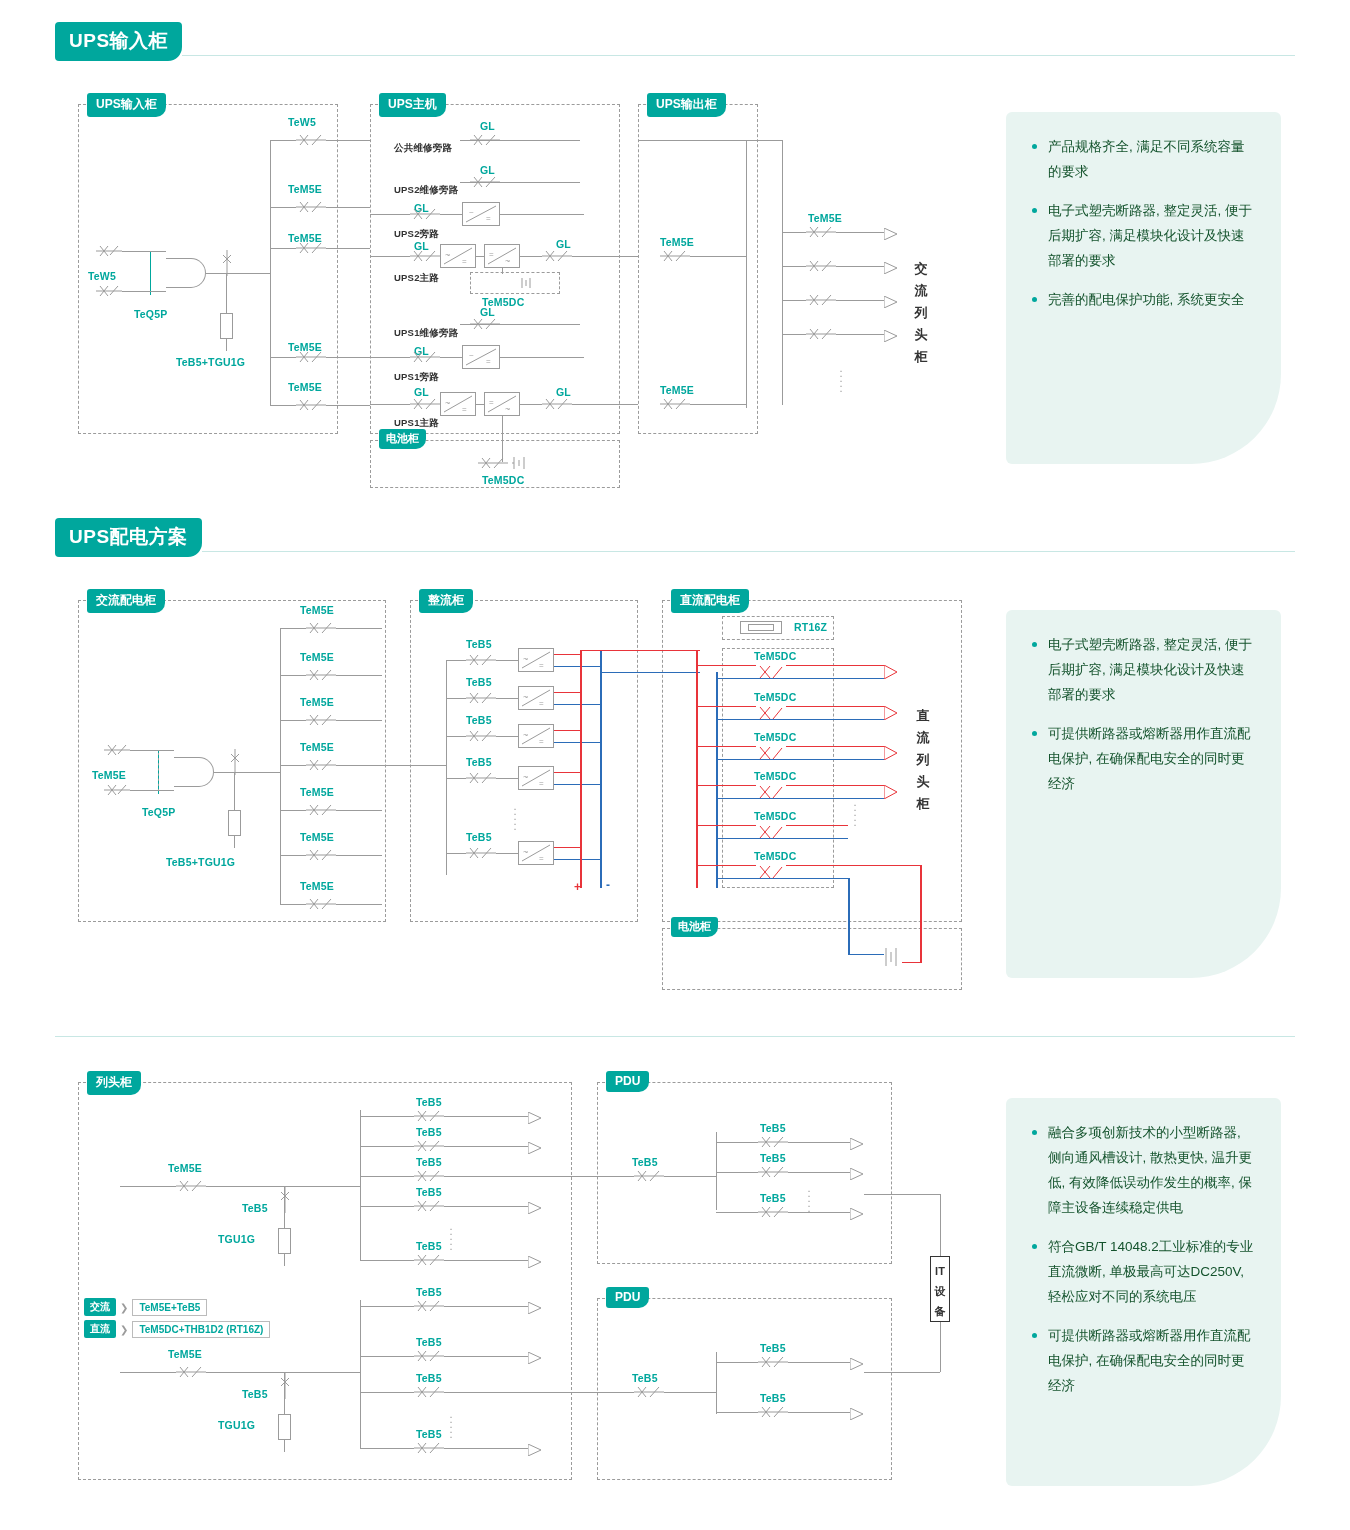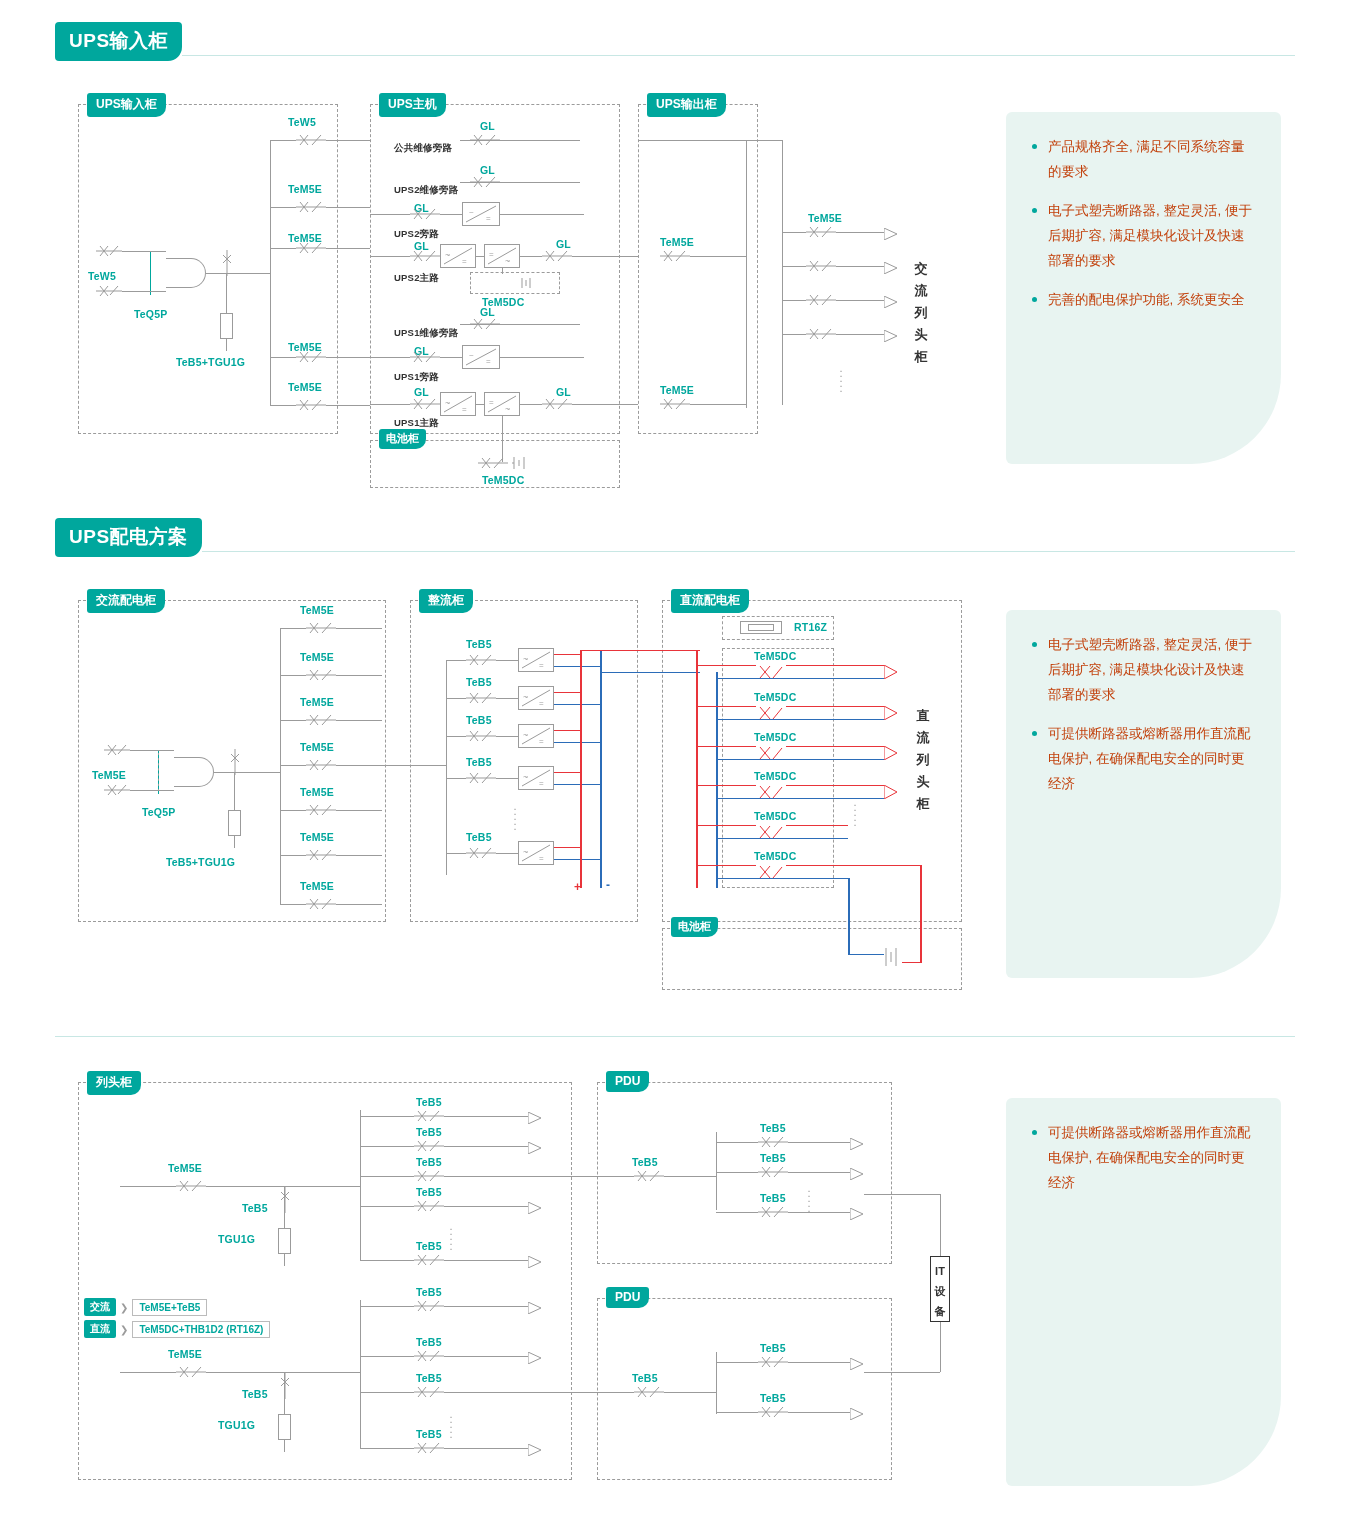--- a/index.html
+++ b/index.html
@@ -68,21 +68,21 @@
   }
   
   .note {
     position:absolute; background:#e8f4f1;
     border-radius:6px 6px 90px 6px;
     padding:22px 26px 22px 22px;
   }
   .note ul { margin:0; padding:0; list-style:none; }
   .note li {
     position:relative; padding-left:20px; margin-bottom:14px;
-    font-size:13.5px; line-height:25px; color:#c2410c;
+    font-size:13.5px; line-height:25px; color:#14532d;
   }
   .note li:last-child { margin-bottom:0; }
   .note li:before {
     content:""; position:absolute; left:4px; top:10px;
     width:5px; height:5px; border-radius:50%; background:#00a79d;
   }
   
   .tagrow { position:absolute; display:flex; align-items:center; gap:4px; }
   .tag {
     background:#00a79d; color:#fff; font-size:10px; font-weight:bold;
@@ -1226,15 +1226,17 @@
 </div>
 
 <div class="w wh" style="left:864px; top:1194px; width:76px;"></div>
 <div class="w wv" style="left:940px; top:1194px; height:62px;"></div>
 <div class="w wh" style="left:864px; top:1372px; width:76px;"></div>
 <div class="w wv" style="left:940px; top:1322px; height:50px;"></div>
 <div class="itbox" style="left:930px; top:1256px; height:66px; line-height:20px;">IT设备</div>
 
 <div class="note" style="left:1006px; top:1098px; width:275px; height:388px;">
   <ul>
+    <li>融合多项创新技术的小型断路器, 侧向通风槽设计, 散热更快, 温升更低, 有效降低误动作发生的概率, 保障主设备连续稳定供电</li>
+    <li>符合GB/T 14048.2工业标准的专业直流微断, 单极最高可达DC250V, 轻松应对不同的系统电压</li>
     <li>可提供断路器或熔断器用作直流配电保护, 在确保配电安全的同时更经济</li>
   </ul>
 </div>
 
 </body></html>

